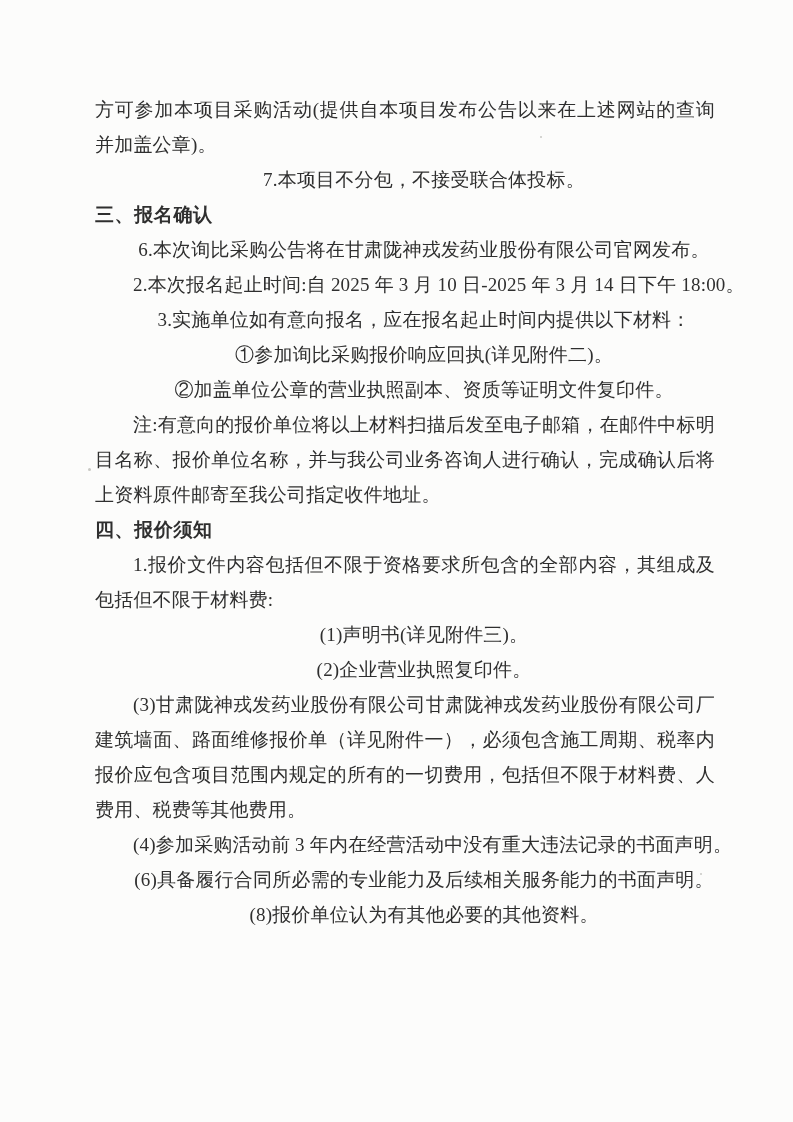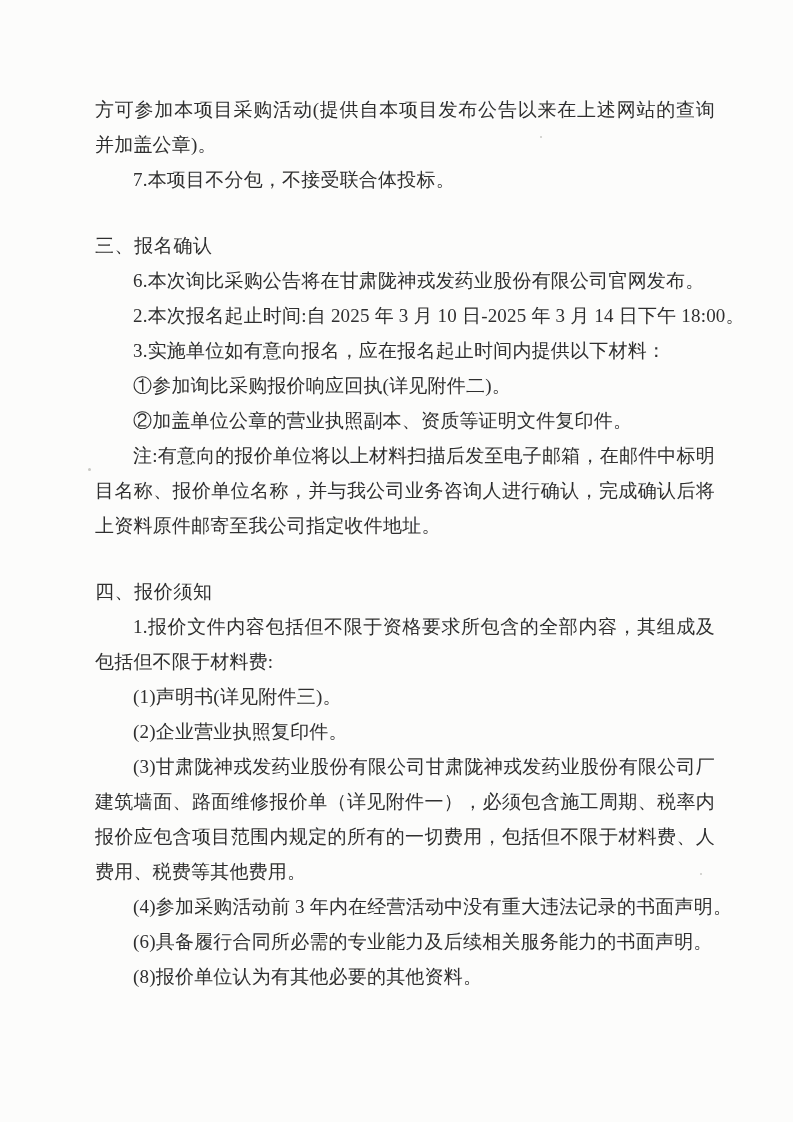--- a/index.html
+++ b/index.html
@@ -25,25 +25,25 @@
     height: 35px;
     line-height: 35px;
     font-size: 19px;
     white-space: nowrap;
     overflow: visible;
     text-align: left;
     letter-spacing: 0.2px;
   }
   .doc-line.indent {
     padding-left: 38px;
+    text-align: center;
   }
   .doc-line.bold {
-    font-weight: 400;
+    font-weight: 700;
     letter-spacing: 0.6px;
-    margin-top: 31px;
   }
   .doc-line.stretch {
     white-space: normal;
     text-align: justify;
     text-align-last: justify;
     overflow: hidden;
     height: 35px;
   }
   
   .speck {

